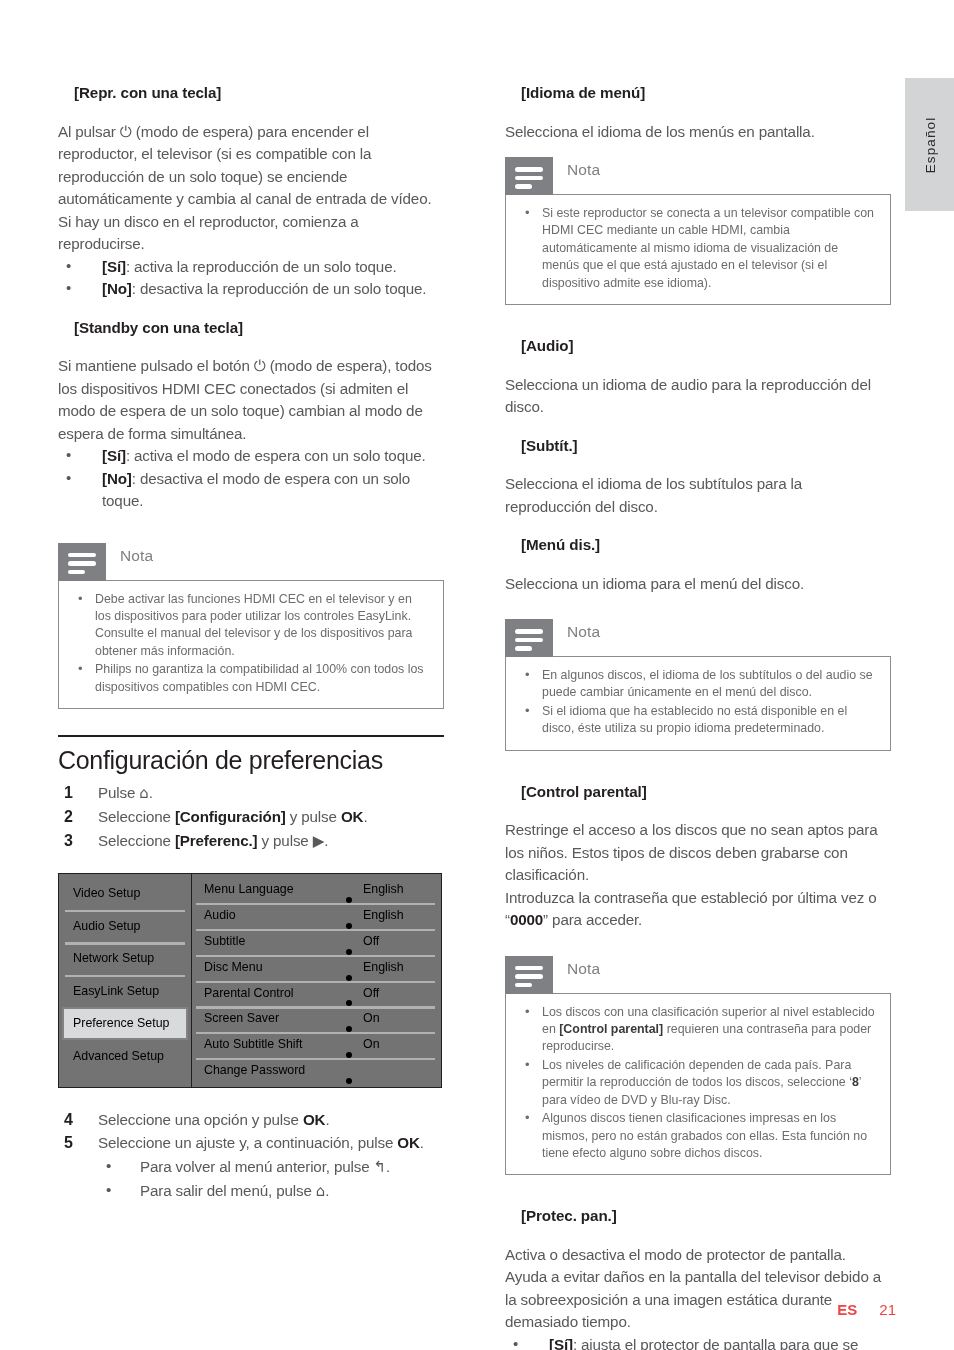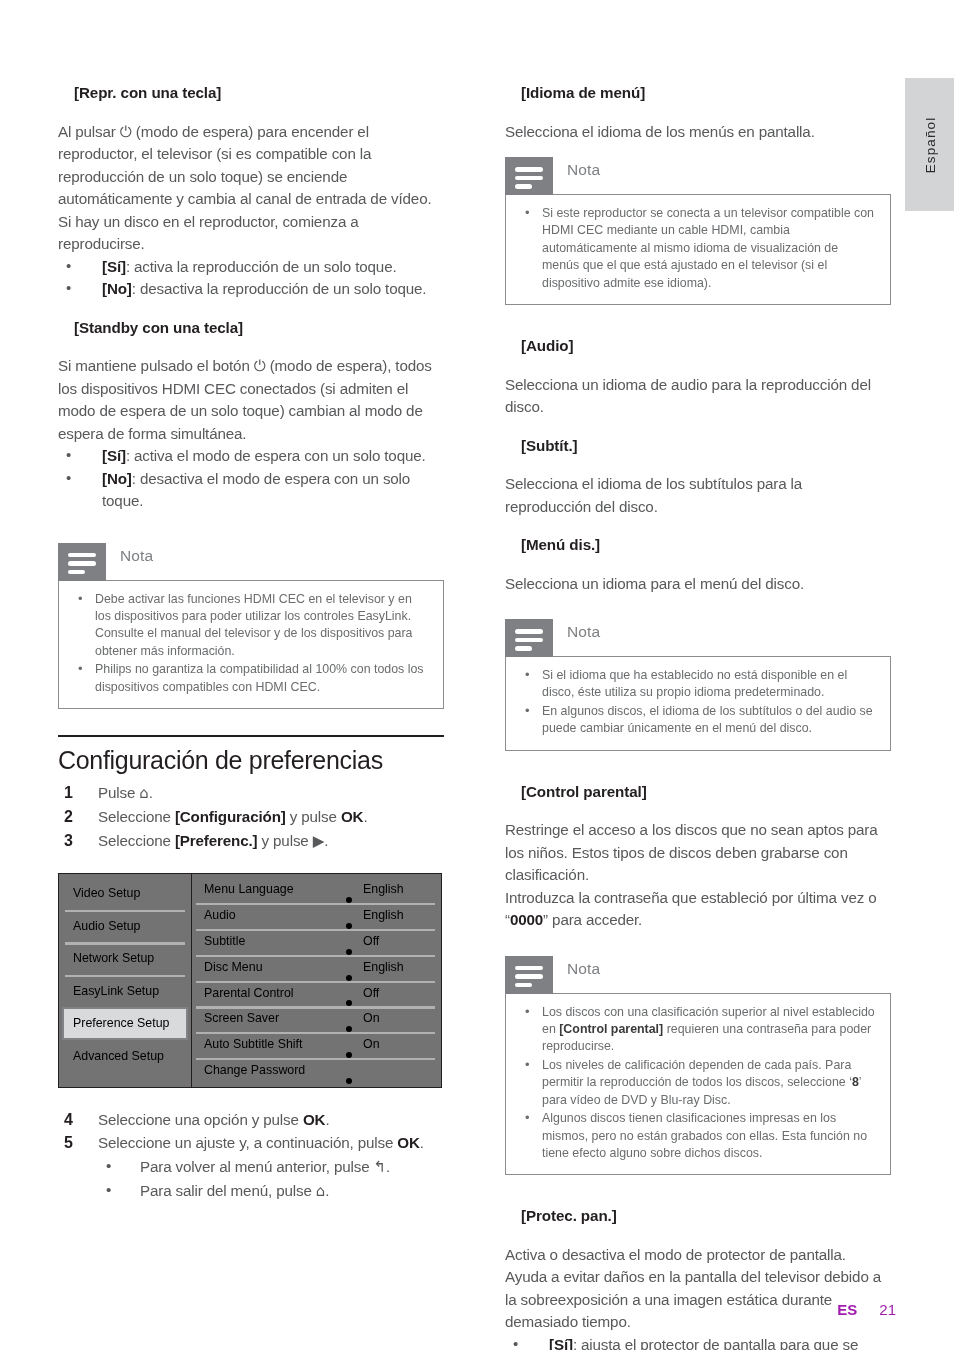--- a/index.html
+++ b/index.html
@@ -290,21 +290,21 @@
     flex: none;
   }
   .menu-right .mvalue { }
 
   
   .footer {
     position: absolute;
     right: 58px;
     bottom: 32px;
     font-size: 15px;
-    color: #a21caf;
+    color: #ef4444;
     display: flex;
     align-items: baseline;
     gap: 22px;
   }
   .footer .es { font-weight: bold; }
   .footer .pg { font-weight: normal; }
   .sp-10 { height: 10px; }
   .sp-14 { height: 14px; }
   .sp-16 { height: 16px; }
   .sp-20 { height: 20px; }
@@ -464,22 +464,22 @@
 
     <div class="note">
       <div class="note-tab">
         <i class="bar b1"></i>
           <i class="bar b2"></i>
           <i class="bar b3"></i>
       </div>
       <div class="note-title">Nota</div>
       <div class="note-body">
         <ul>
+          <li>En algunos discos, el idioma de los subtítulos o del audio se puede cambiar únicamente en el menú del disco.</li>
           <li>Si el idioma que ha establecido no está disponible en el disco, éste utiliza su propio idioma predeterminado.</li>
-          <li>En algunos discos, el idioma de los subtítulos o del audio se puede cambiar únicamente en el menú del disco.</li>
         </ul>
       </div>
     </div>
 
     <div class="sp-14"></div>
 
     <h3 class="h-bracket">[Control parental]</h3>
     <p class="body">Restringe el acceso a los discos que no sean aptos para los niños. Estos tipos de discos deben grabarse con clasificación.</p>
     <p class="body"><span>Introduzca la contraseña que estableció por última vez o “</span><b>0000</b><span>” para acceder.</span></p>
 

